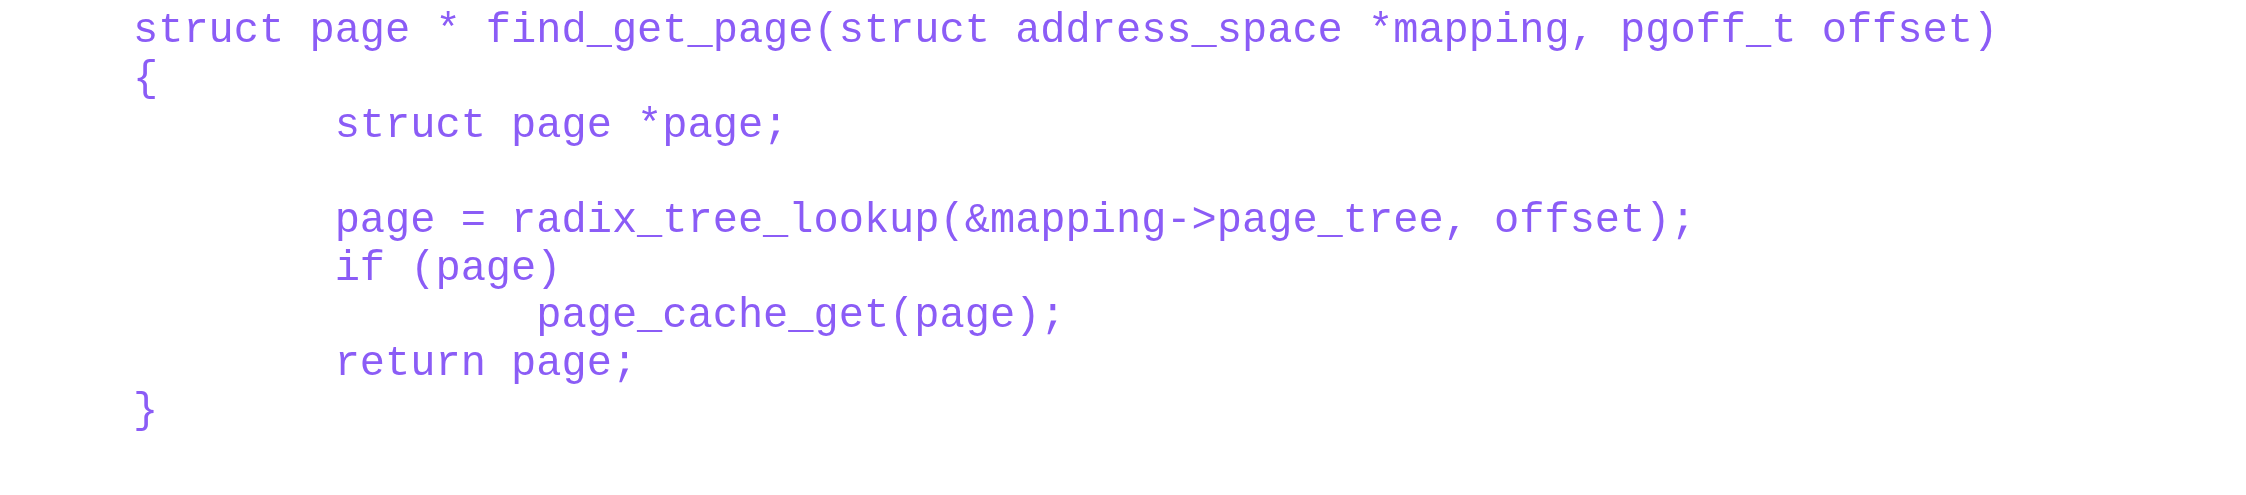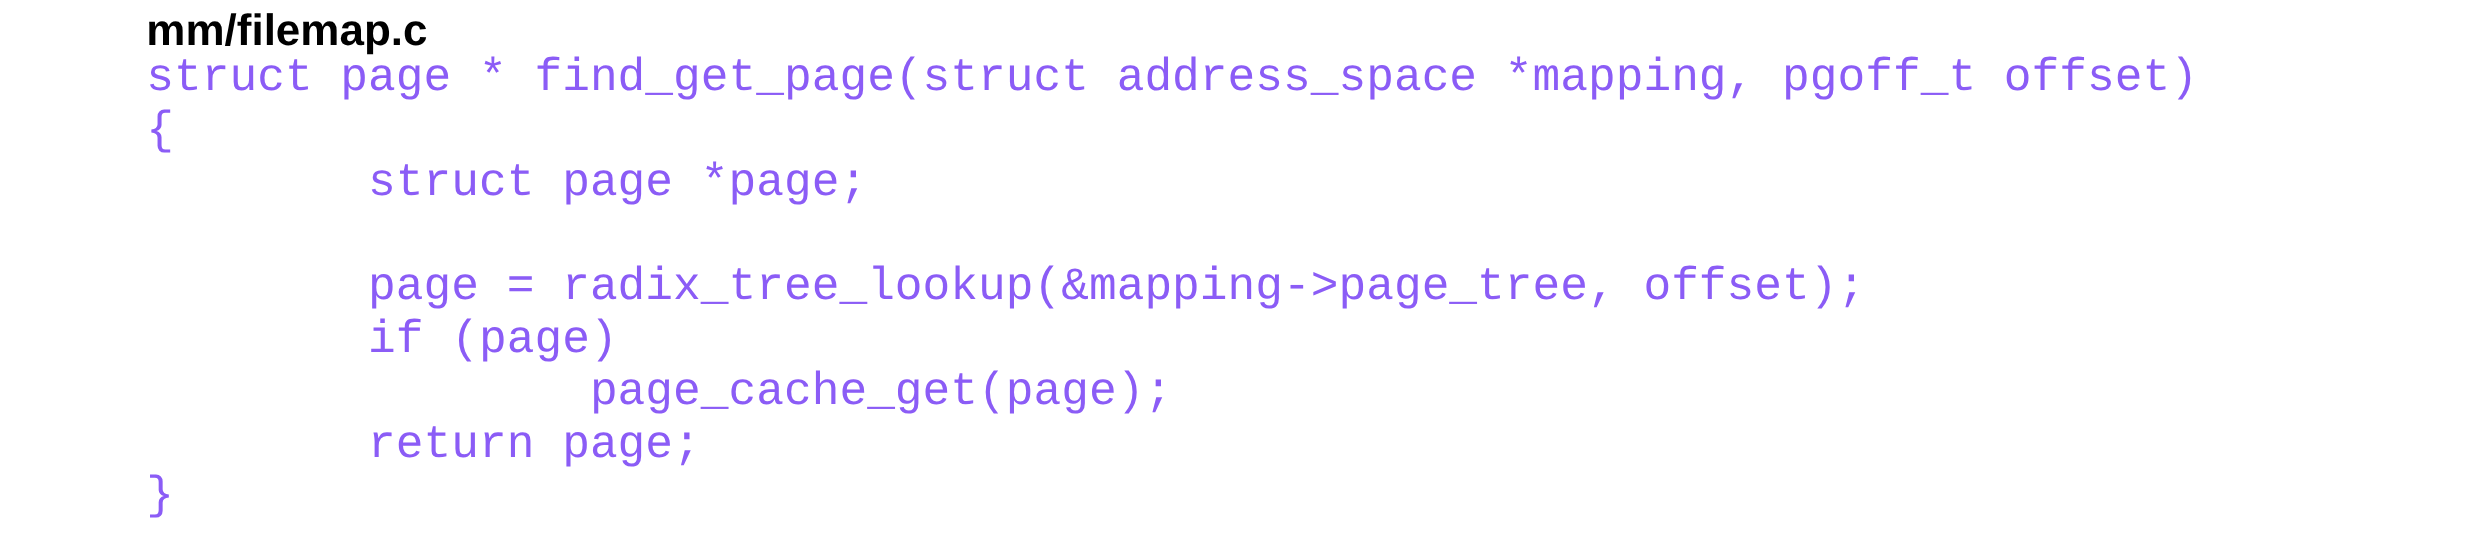--- a/index.html
+++ b/index.html
@@ -39,15 +39,14 @@
   }
   .code-line {
     min-height: 47.5px;
     white-space: pre;
   }
 </style>
 </head>
 <body>
 
 <div class="snippet">
-  <h1 class="file-title">mm/filemap.c</h1>
   <pre class="code-block"><div class="code-line">struct page * find_get_page(struct address_space *mapping, pgoff_t offset)</div><div class="code-line">{</div><div class="code-line">        struct page *page;</div><div class="code-line"></div><div class="code-line">        page = radix_tree_lookup(&amp;mapping-&gt;page_tree, offset);</div><div class="code-line">        if (page)</div><div class="code-line">                page_cache_get(page);</div><div class="code-line">        return page;</div><div class="code-line">}</div></pre>
 </div>
 
 </body></html>

